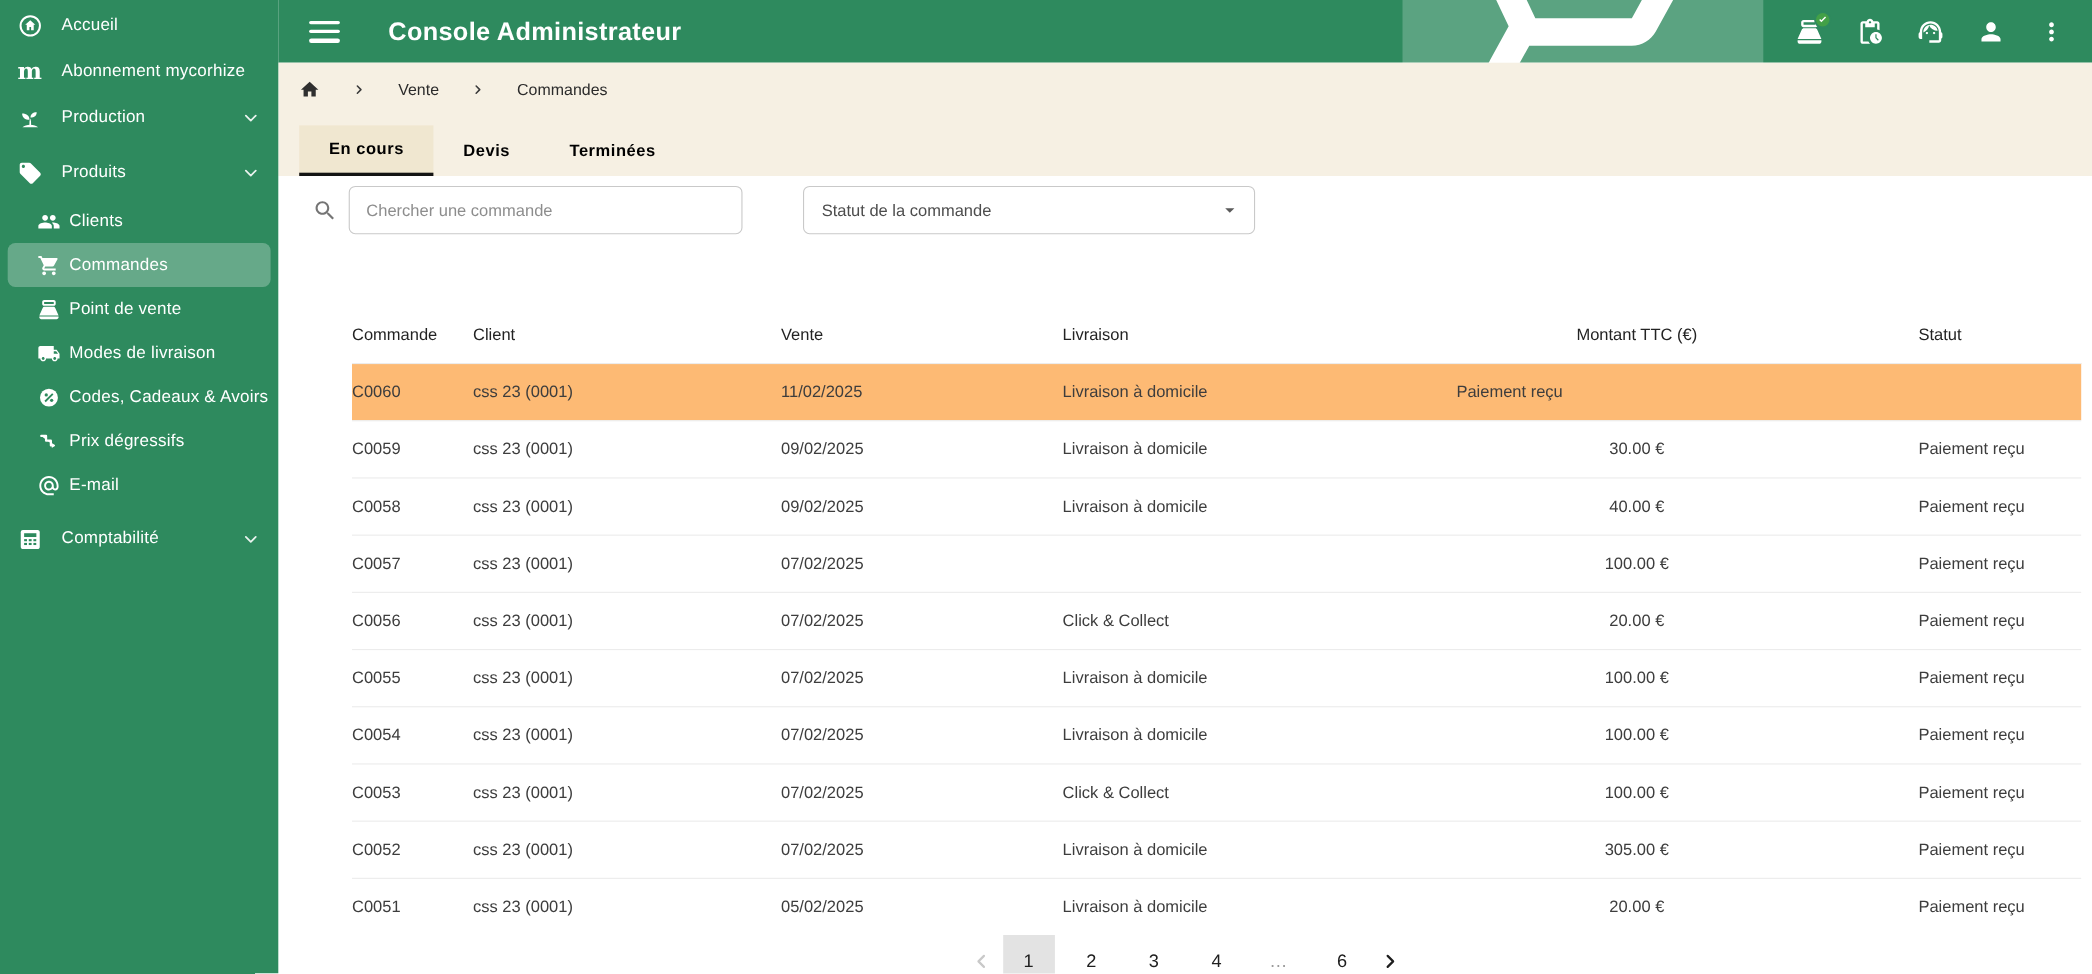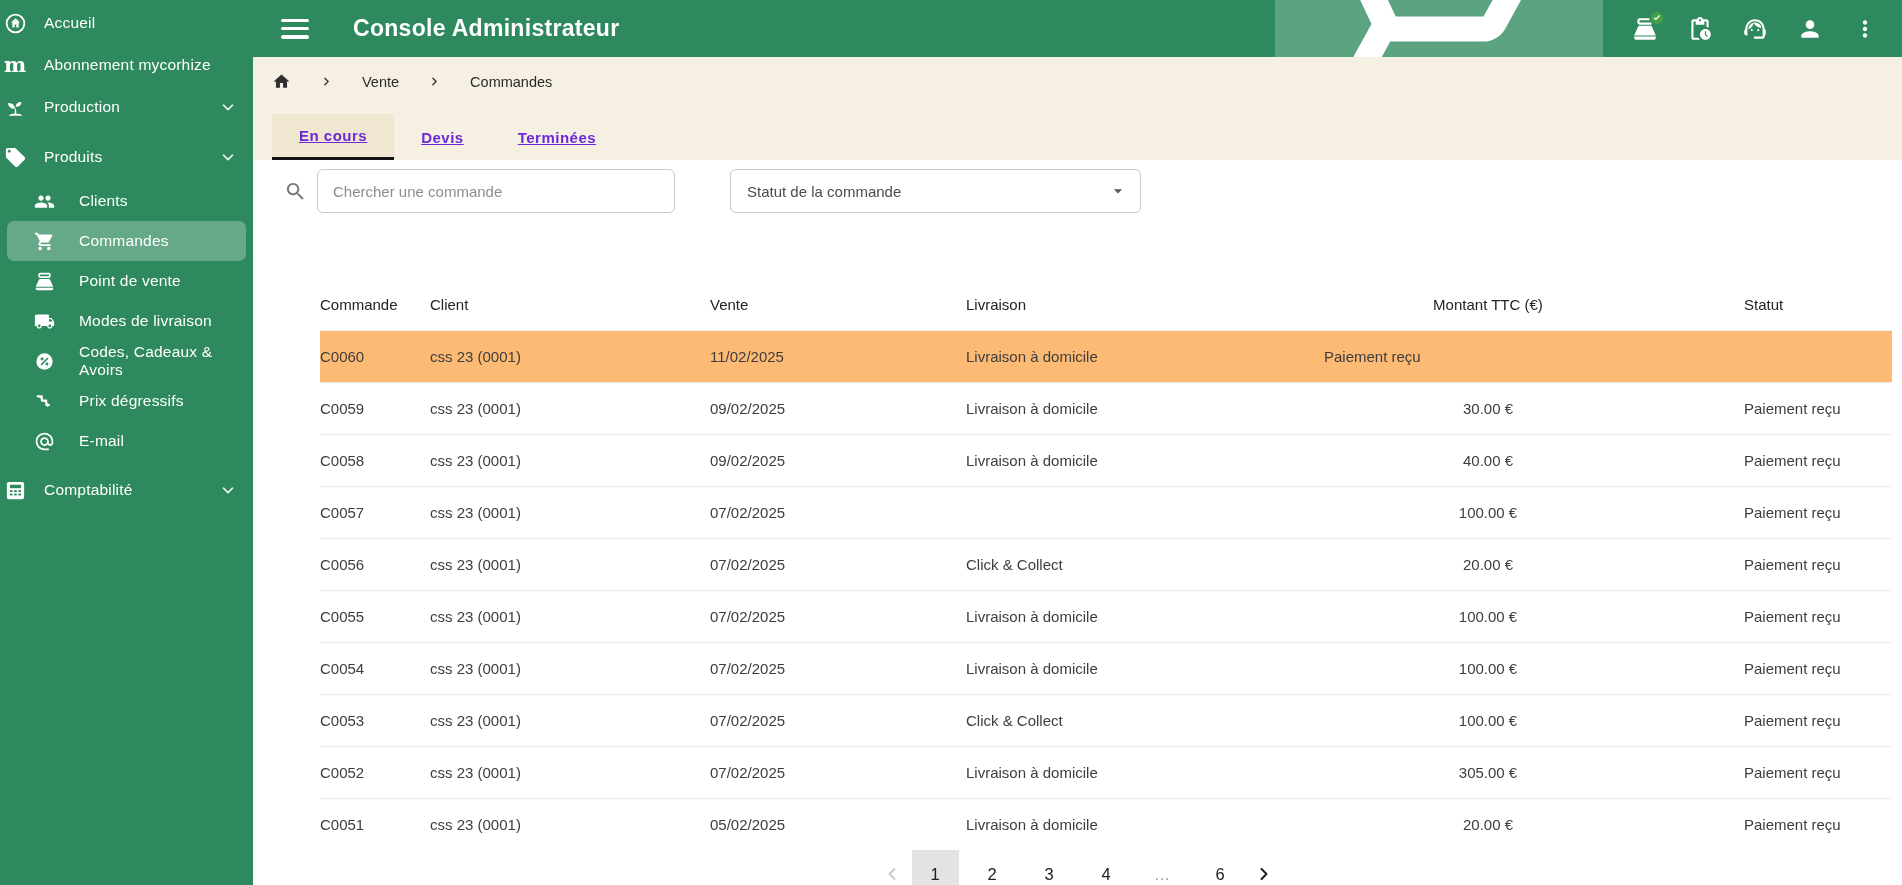--- a/index.html
+++ b/index.html
@@ -10,26 +10,26 @@
     position:relative; overflow:hidden;
   }
   svg { display:block; }
 
   
   .sidebar {
     position:absolute; left:0; top:0; bottom:0; width:253px;
     background:#2E8A5E; z-index:5; color:#fff; padding-top:2px;
   }
   .side-item {
-    display:flex; align-items:center; height:42px; padding-left:4px;
+    display:flex; align-items:center; height:42px; padding-left:16px;
     gap:17px; font-size:15.5px; letter-spacing:.2px; cursor:pointer;
   }
   .side-item .ico { width:23px; height:23px; flex:0 0 23px; }
   .side-item .ico svg { width:100%; height:100%; fill:#fff; }
-  .side-item.sub { padding-left:34px; height:40px; gap:24px; }
+  .side-item.sub { padding-left:34px; height:40px; gap:8px; }
   .side-item.sub .ico { width:21px; height:21px; flex:0 0 21px; }
   .side-item.gap-before { margin-top:8px; }
   .side-item.selected {
     background:rgba(255,255,255,.27); border-radius:7px;
     margin-left:7px; margin-right:7px; padding-left:27px;
   }
   .side-chevron { margin-left:auto; margin-right:16px; width:18px; height:18px; opacity:.9; }
   .side-chevron svg { width:100%; height:100%; fill:none; stroke:#fff; stroke-width:2.1; stroke-linecap:round; stroke-linejoin:round; }
   .m-logo { font-family:"DejaVu Serif", serif; font-weight:800; font-size:21px; line-height:21px; color:#fff; }
 
@@ -58,21 +58,21 @@
   .header { height:103px; background:#F6F0E3; padding-left:19px; flex:0 0 auto; position:relative; }
   .breadcrumb { display:flex; align-items:center; gap:29px; padding-top:15px; font-size:14.5px; color:#2b2b2b; }
   .crumb-home { width:19px; height:19px; cursor:pointer; }
   .crumb-home svg { width:100%; height:100%; fill:#2f2f2f; }
   .crumb-sep { width:13px; height:13px; }
   .crumb-sep svg { width:100%; height:100%; fill:none; stroke:#3a3a3a; stroke-width:2.6; stroke-linecap:round; stroke-linejoin:round; }
   .crumb-link { cursor:pointer; }
   .tabs { position:absolute; left:19px; bottom:0; display:flex; }
   .tab {
     height:46px; display:flex; align-items:center; padding:0 27px;
-    font-size:15px; font-weight:700; letter-spacing:.5px; color:#6d28d9; cursor:pointer;text-decoration:underline;
+    font-size:15px; font-weight:700; letter-spacing:.5px; color:#000000; cursor:pointer;
   }
   .tab.active { background:#F0E7D0; border-bottom:3.5px solid #141414; }
 
   
   .toolbar { height:85px; display:flex; align-items:flex-start; padding:9px 0 0 31px; flex:0 0 auto; }
   .search-ic { width:23px; height:23px; margin-top:11px; }
   .search-ic svg { width:100%; height:100%; fill:#757575; }
   .search-input {
     margin-left:10px; width:358px; height:44px; border:1px solid #c9c9c9; border-radius:6px;
     padding:0 15px; font-size:15px; font-family:"Liberation Sans", sans-serif; color:#333;

